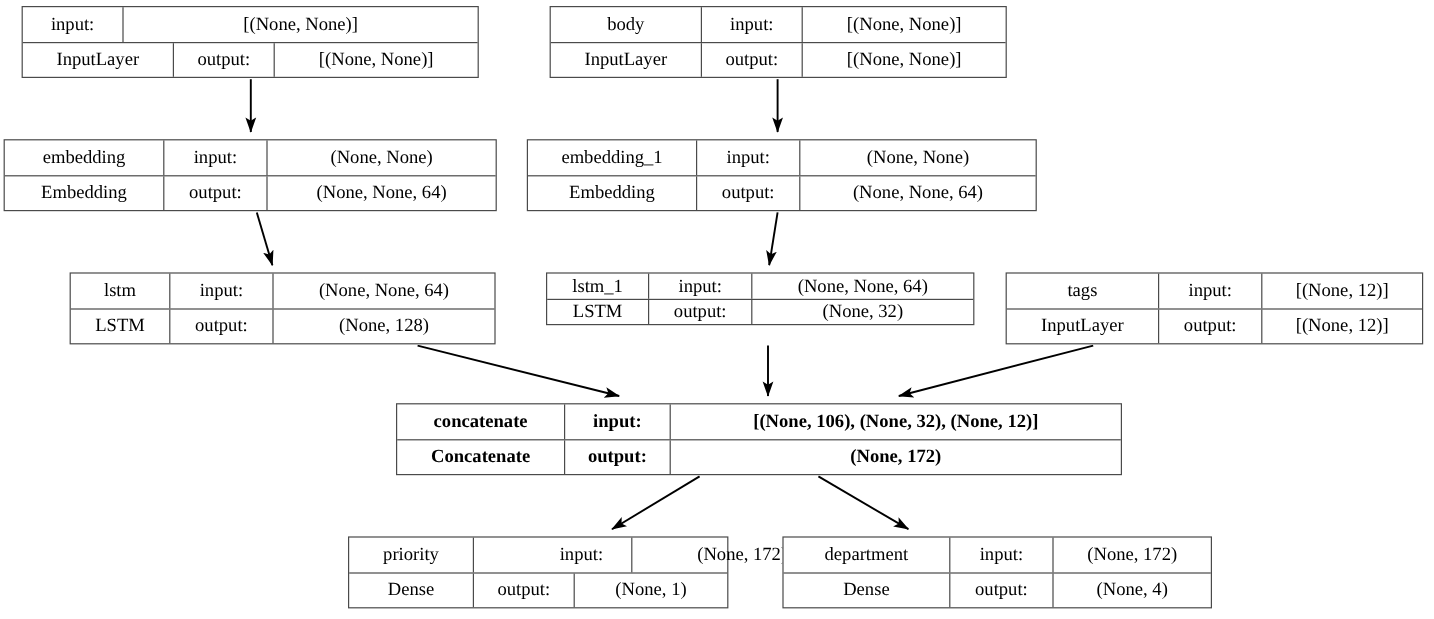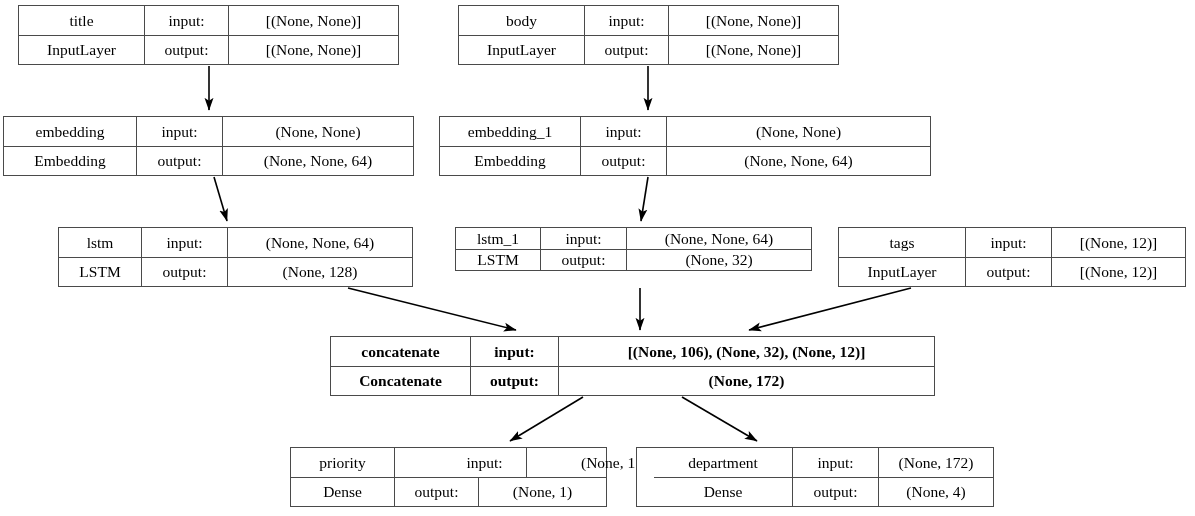--- a/index.html
+++ b/index.html
@@ -80,21 +80,20 @@
         <path d="M 348,288 L 516,330" stroke="#000000" stroke-width="1.6" fill="none" marker-end="url(#arrowhead)"></path>
         <path d="M 640,288 L 640,330" stroke="#000000" stroke-width="1.6" fill="none" marker-end="url(#arrowhead)"></path>
         <path d="M 911,288 L 749,330" stroke="#000000" stroke-width="1.6" fill="none" marker-end="url(#arrowhead)"></path>
         <path d="M 583,397 L 510,441" stroke="#000000" stroke-width="1.6" fill="none" marker-end="url(#arrowhead)"></path>
         <path d="M 682,397 L 757,441" stroke="#000000" stroke-width="1.6" fill="none" marker-end="url(#arrowhead)"></path>
       </g>
   </svg>
   <div id="node-layer">
   <div class="node" style="left: 18px; top: 5px; width: 381px; height: 60px; border-color: rgb(74, 74, 74);">
     <div class="node-row" style="border-top-color: rgb(74, 74, 74);">
-      <div class="cell c-name" style="border-right-color: rgb(74, 74, 74); flex: 0 0 126px;">title</div>
       <div class="cell c-io" style="border-right-color: rgb(74, 74, 74); flex: 0 0 84px;">input:</div>
       <div class="cell c-shape">[(None, None)]</div>
     </div>
     <div class="node-row" style="border-top-color: rgb(74, 74, 74);">
       <div class="cell c-name" style="border-right-color: rgb(74, 74, 74); flex: 0 0 126px;">InputLayer</div>
       <div class="cell c-io" style="border-right-color: rgb(74, 74, 74); flex: 0 0 84px;">output:</div>
       <div class="cell c-shape">[(None, None)]</div>
     </div>
   </div>
 
@@ -117,21 +116,21 @@
       <div class="cell c-io" style="border-right-color: rgb(74, 74, 74); flex: 0 0 86px;">input:</div>
       <div class="cell c-shape">(None, None)</div>
     </div>
     <div class="node-row" style="border-top-color: rgb(74, 74, 74);">
       <div class="cell c-name" style="border-right-color: rgb(74, 74, 74); flex: 0 0 133px;">Embedding</div>
       <div class="cell c-io" style="border-right-color: rgb(74, 74, 74); flex: 0 0 86px;">output:</div>
       <div class="cell c-shape">(None, None, 64)</div>
     </div>
   </div>
 
-  <div class="node" style="left: 439px; top: 116px; width: 492px; height: 60px; border-color: rgb(74, 74, 74);">
+  <div class="node" style="left: 439px; top: 116px; width: 425px; height: 60px; border-color: rgb(74, 74, 74);">
     <div class="node-row" style="border-top-color: rgb(74, 74, 74);">
       <div class="cell c-name" style="border-right-color: rgb(74, 74, 74); flex: 0 0 141px;">embedding_1</div>
       <div class="cell c-io" style="border-right-color: rgb(74, 74, 74); flex: 0 0 86px;">input:</div>
       <div class="cell c-shape">(None, None)</div>
     </div>
     <div class="node-row" style="border-top-color: rgb(74, 74, 74);">
       <div class="cell c-name" style="border-right-color: rgb(74, 74, 74); flex: 0 0 141px;">Embedding</div>
       <div class="cell c-io" style="border-right-color: rgb(74, 74, 74); flex: 0 0 86px;">output:</div>
       <div class="cell c-shape">(None, None, 64)</div>
     </div>
@@ -195,21 +194,21 @@
       <div class="cell c-io" style="border-right-color: rgb(74, 74, 74); flex: 0 0 84px;">input:</div>
       <div class="cell c-shape">(None, 172)</div>
     </div>
     <div class="node-row" style="border-top-color: rgb(74, 74, 74);">
       <div class="cell c-name" style="border-right-color: rgb(74, 74, 74); flex: 0 0 104px;">Dense</div>
       <div class="cell c-io" style="border-right-color: rgb(74, 74, 74); flex: 0 0 84px;">output:</div>
       <div class="cell c-shape">(None, 1)</div>
     </div>
   </div>
 
-  <div class="node" style="left: 636px; top: 447px; width: 358px; height: 60px; border-color: rgb(74, 74, 74); padding-left: 17px;">
+  <div class="node" style="left: 652px; top: 447px; width: 358px; height: 60px; border-color: rgb(74, 74, 74);">
     <div class="node-row" style="border-top-color: rgb(74, 74, 74);">
       <div class="cell c-name" style="border-right-color: rgb(74, 74, 74); flex: 0 0 139px;">department</div>
       <div class="cell c-io" style="border-right-color: rgb(74, 74, 74); flex: 0 0 86px;">input:</div>
       <div class="cell c-shape">(None, 172)</div>
     </div>
     <div class="node-row" style="border-top-color: rgb(74, 74, 74);">
       <div class="cell c-name" style="border-right-color: rgb(74, 74, 74); flex: 0 0 139px;">Dense</div>
       <div class="cell c-io" style="border-right-color: rgb(74, 74, 74); flex: 0 0 86px;">output:</div>
       <div class="cell c-shape">(None, 4)</div>
     </div>

